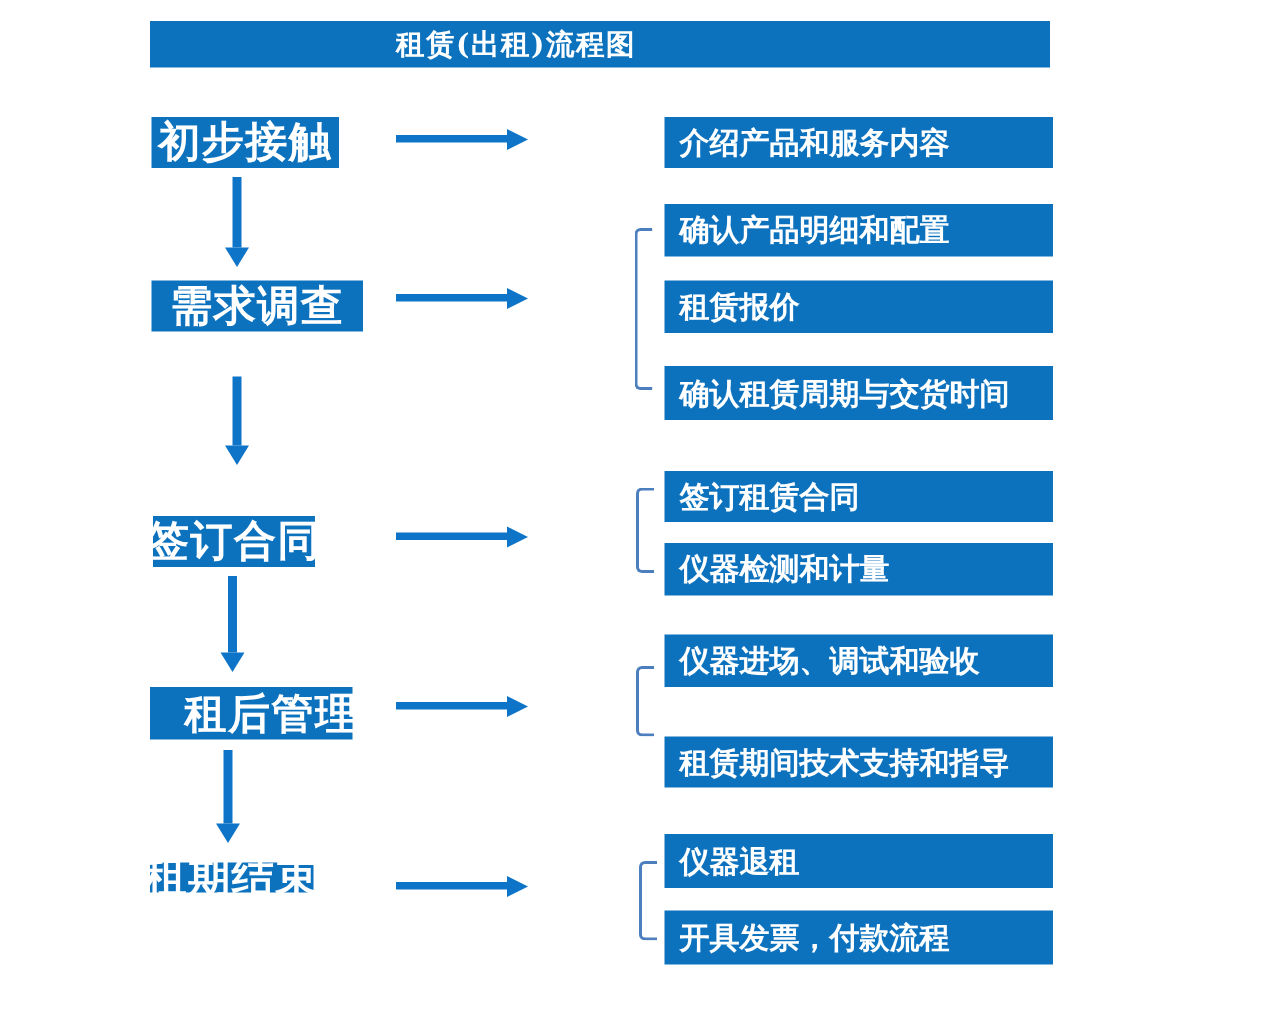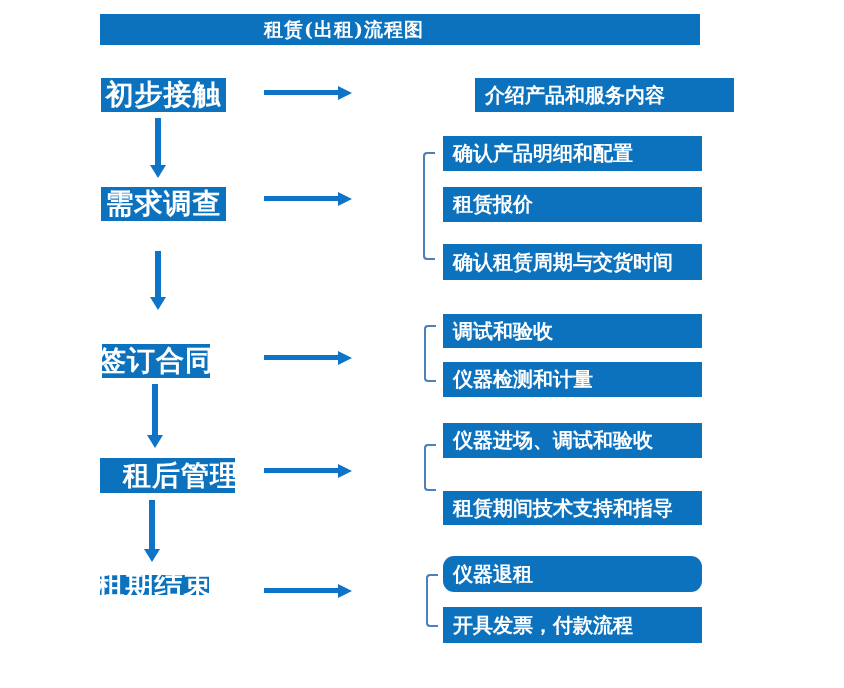--- a/index.html
+++ b/index.html
@@ -38,21 +38,21 @@
 </head>
 <body>
 
 <div class="canvas" style="--box: #0c72be; --arrow: #0e74c8; --bracket: #4d7ebe; --txt: #ffffff;">
 
   <div class="title-bar">
     <span>租赁(出租)流程图</span>
   </div>
 
   <div class="step-box" style="left:101px;top:78px;width:125px;height:34px;">初步接触</div>
-  <div class="step-box" style="left:101px;top:187px;width:125px;height:34px;">需求调查</div>
+  <div class="step-box" style="left:101px;top:187px;width:141px;height:34px;">需求调查</div>
   <div class="step-box" style="left:102px;top:344px;width:108px;height:34px;">签订合同</div>
   <div class="step-box" style="left:100px;top:458px;width:108px;height:35px;padding-left:27px;">租后管理</div>
   <div class="step-box" style="left:100px;top:575px;width:109px;height:20px;">租期结束</div>
 
   <div class="v-arrow" style="left:149px;top:118px;height:60px;">
     <div class="v-shaft"></div>
     <div class="v-head"></div>
   </div>
   <div class="v-arrow" style="left:149px;top:251px;height:59px;">
     <div class="v-shaft"></div>
@@ -86,28 +86,28 @@
   <div class="h-arrow" style="top:583px;">
     <div class="h-shaft"></div>
     <div class="h-head"></div>
   </div>
 
   <div class="bracket" style="left:423px;top:152px;height:108px;"></div>
   <div class="bracket" style="left:424px;top:325px;height:57px;"></div>
   <div class="bracket" style="left:424px;top:444px;height:47px;"></div>
   <div class="bracket" style="left:426px;top:574px;height:53px;"></div>
 
-  <div class="out-box" style="top:78px;height:34px;margin-left:32px;">介绍产品和服务内容</div>
+  <div class="out-box" style="top:78px;height:34px;">介绍产品和服务内容</div>
 
   <div class="out-box" style="top:136px;height:35px;">确认产品明细和配置</div>
   <div class="out-box" style="top:187px;height:35px;">租赁报价</div>
   <div class="out-box" style="top:244px;height:36px;">确认租赁周期与交货时间</div>
 
-  <div class="out-box" style="top:314px;height:34px;">调试和验收</div>
+  <div class="out-box" style="top:314px;height:34px;">签订租赁合同</div>
   <div class="out-box" style="top:362px;height:35px;">仪器检测和计量</div>
 
   <div class="out-box" style="top:423px;height:35px;">仪器进场、调试和验收</div>
   <div class="out-box" style="top:491px;height:34px;text-align:center;">租赁期间技术支持和指导</div>
 
-  <div class="out-box" style="top:556px;height:36px;border-radius:11px;">仪器退租</div>
+  <div class="out-box" style="top:556px;height:36px;">仪器退租</div>
   <div class="out-box" style="top:607px;height:36px;text-align:center;">开具发票，付款流程</div>
 
 </div>
 
 </body></html>

